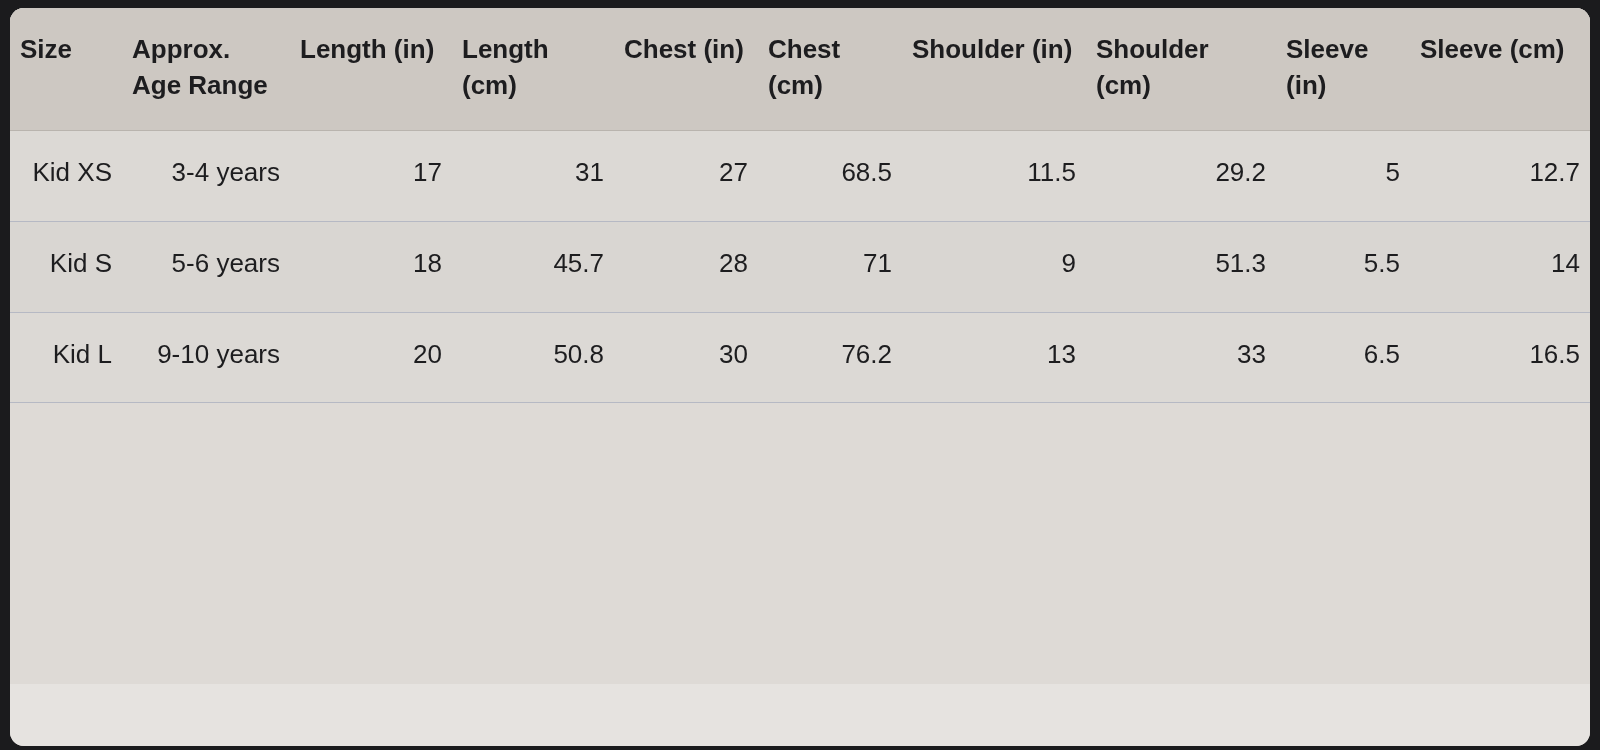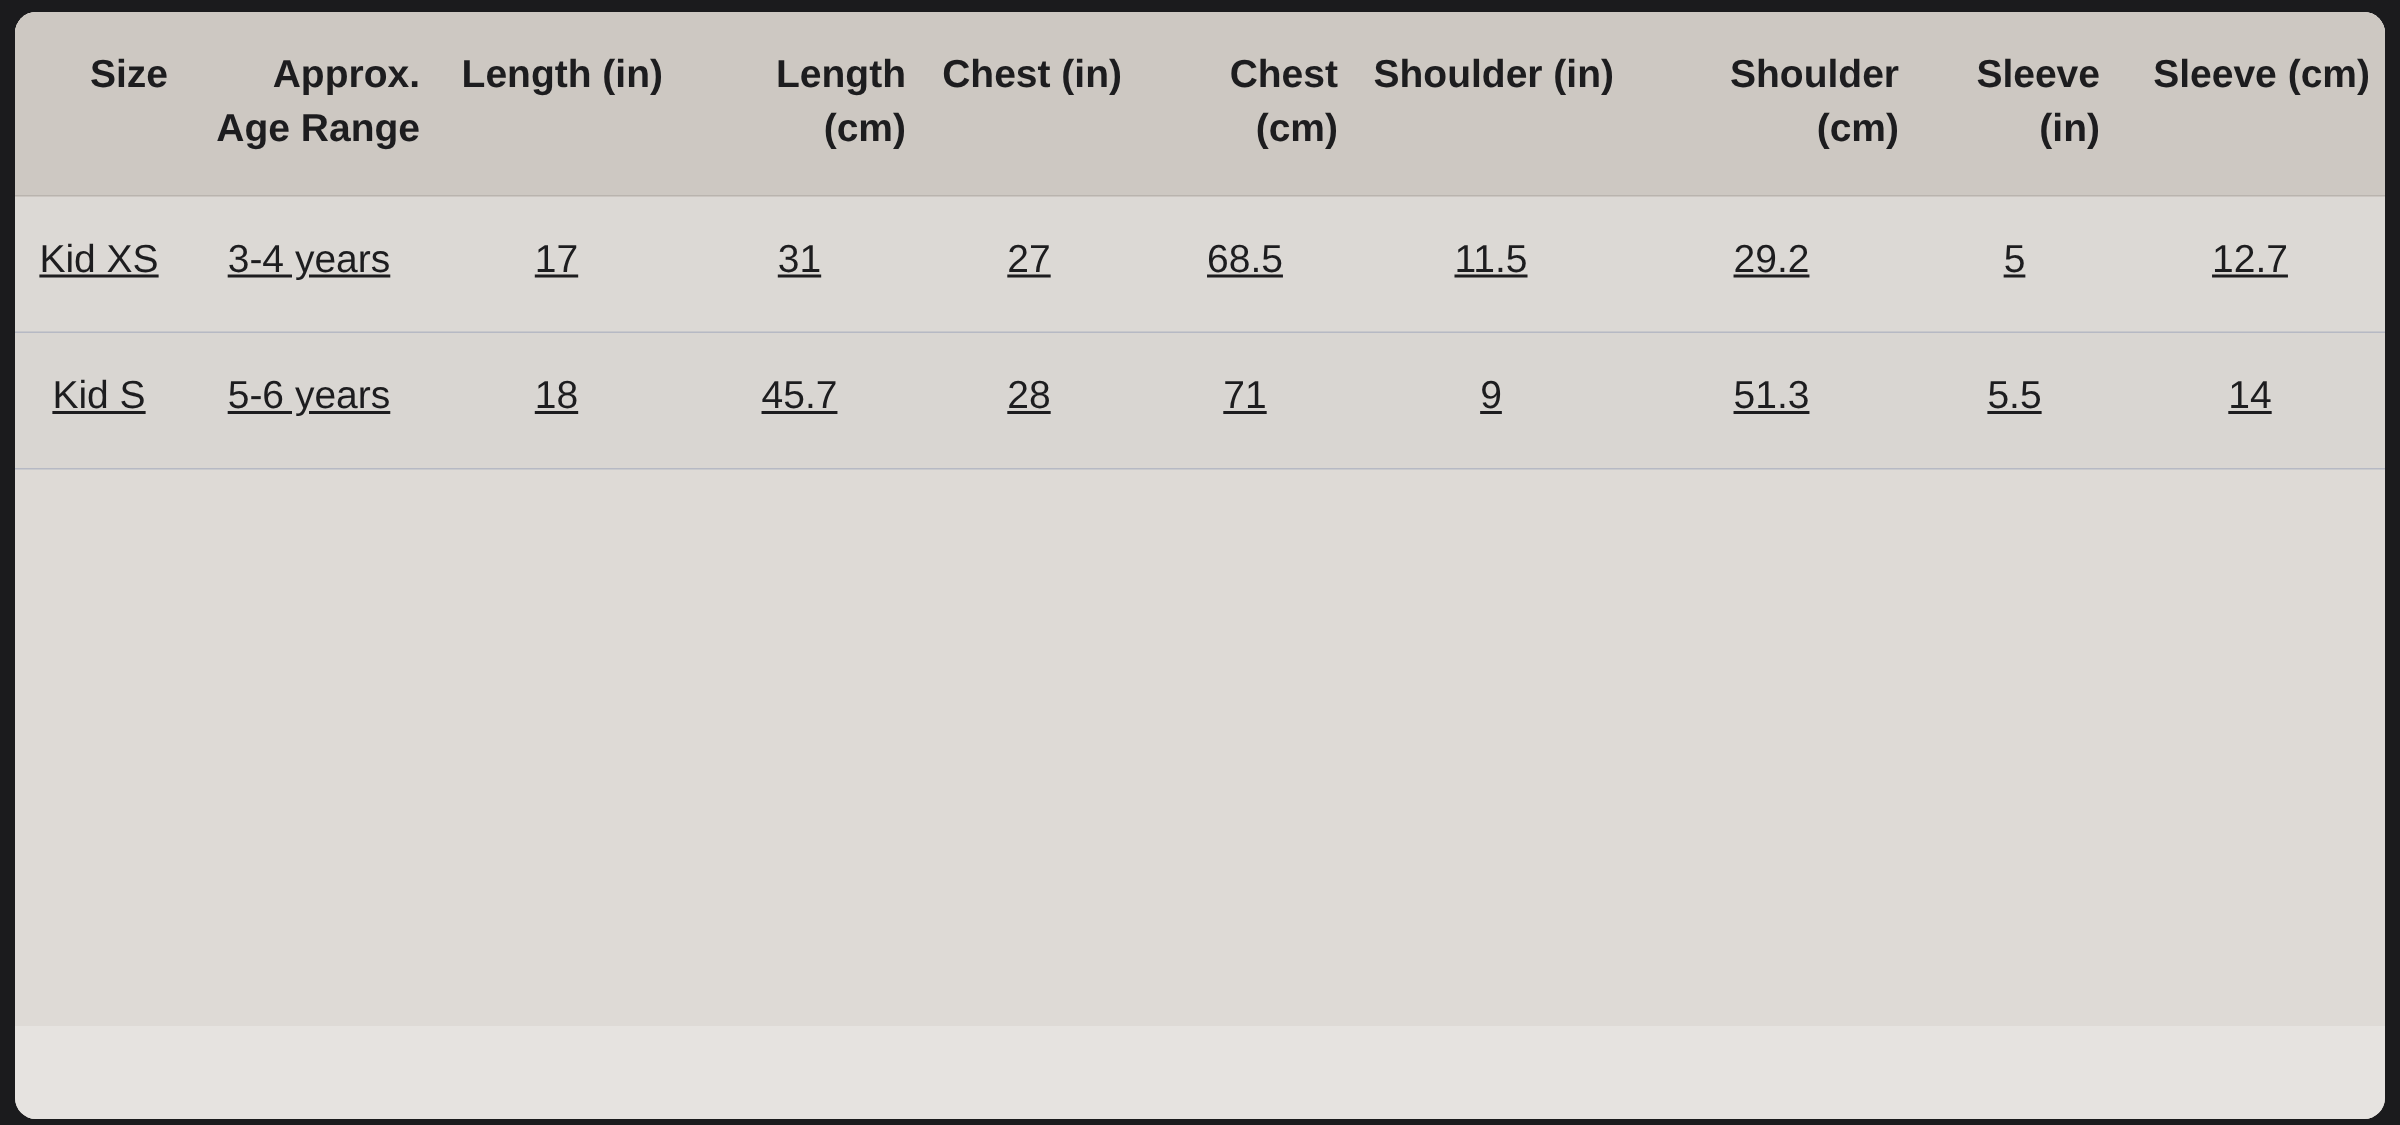--- a/index.html
+++ b/index.html
@@ -36,41 +36,40 @@
     border-collapse: collapse;
     table-layout: fixed;
     background: #dcd9d5;
   }
 
   table.size-table thead tr {
     background: #cdc8c2;
   }
 
   table.size-table th {
-    text-align: right;
+    text-align: left;
     vertical-align: top;
     padding: 24px 10px 26px 10px;
     font-size: 26px;
     font-weight: bold;
     color: #1d1d1f;
     line-height: 1.38;
     border-bottom: 1px solid #b9b4ae;
   }
 
   table.size-table td {
-    text-align: center;
+    text-align: right;
     vertical-align: top;
     padding: 24px 10px 30px 10px;
     font-size: 26px;
     font-weight: normal;
     color: #1d1d1f;
     line-height: 1.38;
     border-bottom: 1px solid #b6b9c4;
     background: #dcd9d5;
-    text-decoration: underline;
   }
 
   table.size-table tbody tr:nth-child(even) td {
     background: #d9d6d2;
   }
 
   
   col.c0 { width: 112px; }
   col.c1 { width: 168px; }
   col.c2 { width: 162px; }
@@ -143,17 +142,29 @@
           <td>5-6 years</td>
           <td>18</td>
           <td>45.7</td>
           <td>28</td>
           <td>71</td>
           <td>9</td>
           <td>51.3</td>
           <td>5.5</td>
           <td>14</td>
         </tr>
+        <tr>
+          <td class="cell-pad-left">Kid L</td>
+          <td>9-10 years</td>
+          <td>20</td>
+          <td>50.8</td>
+          <td>30</td>
+          <td>76.2</td>
+          <td>13</td>
+          <td>33</td>
+          <td>6.5</td>
+          <td>16.5</td>
+        </tr>
       </tbody>
     </table>
     <div class="footer-strip"></div>
   </div>
 </div>
 
 </body></html>

